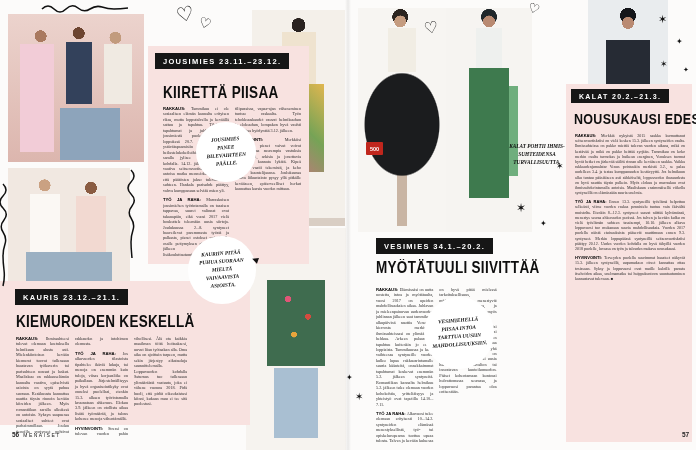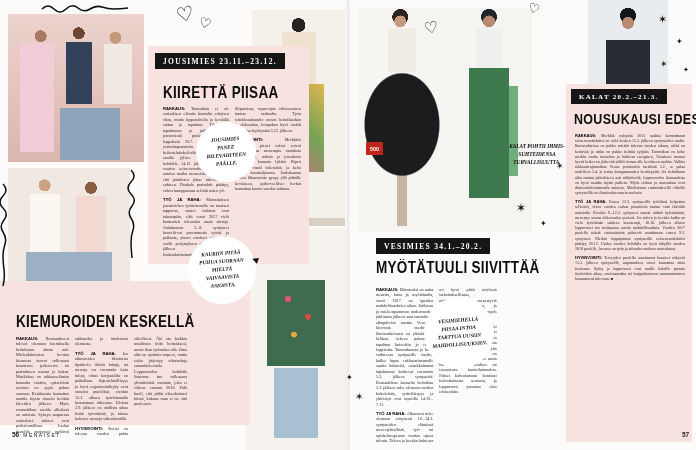--- a/index.html
+++ b/index.html
@@ -2,21 +2,21 @@
 <html><head>
 <meta charset="utf-8">
 <style>
   html,body{margin:0;padding:0;background:#e8e8e8;}
   .spread{position:relative;width:696px;height:450px;background:#fcfbfa;overflow:hidden;
           font-family:"Liberation Sans",sans-serif;}
   .fold{position:absolute;left:345px;top:0;width:6px;height:100%;
         background:linear-gradient(90deg,rgba(0,0,0,0),rgba(0,0,0,.07),rgba(0,0,0,0));}
   .pinkbox{position:absolute;background:#f8e2e0;}
   .tab{position:absolute;background:#161616;color:#fff;font-weight:700;font-size:7.5px;
-       letter-spacing:1.3px;padding:4px 8px 3px;white-space:nowrap;font-family:Liberation Serif, serif;}
+       letter-spacing:1.3px;padding:4px 8px 3px;white-space:nowrap;}
   .heading{position:absolute;font-weight:900;font-size:13.5px;color:#0e0e0e;letter-spacing:.3px;
            transform:scaleY(1.18);transform-origin:left top;white-space:nowrap;}
   .bodytext{position:absolute;font-family:"Liberation Serif",serif;font-size:4.2px;line-height:1.3;
             color:#2c2c2c;text-align:justify;column-gap:6px;column-fill:auto;overflow:hidden;}
   .bodytext p{margin:0 0 4px 0;}
   .lead{font-family:"Liberation Sans",sans-serif;font-weight:700;color:#000;}
   .circle{position:absolute;background:#fff;border-radius:50%;display:flex;align-items:center;
           justify-content:center;text-align:center;padding:7px;box-sizing:border-box;
           font-family:"Liberation Serif",serif;font-style:italic;font-weight:700;
           font-size:5.3px;line-height:1.5;color:#0d0d0d;}
@@ -121,20 +121,21 @@
   <div class="heading" style="left:163px;top:84px;">KIIRETTÄ PIISAA</div>
   <div class="bodytext" style="left:163px;top:106px;width:138px;height:152px;column-count:2;">
     <p><span class="lead">RAKKAUS:</span> <span>Tammikuu ei ole sosiaalisen elämän kannalta erityisen rikas, mutta lopputalvella ja keväällä sattuu ja tapahtuu. Tilaisuudet, tapahtumat ja juhlat vetävät jousimiestä puoleensa. Myös loppukesä 20.7. jälkeen innostaa ystävätapaamisiin tai heilastelukokeiluihin, romantiikan saralla jylisee vasta joulukuun kohdalla. 14.12. jälkeen syntyneiden vaativa seitsenvuotiskriisi on sekä antoisa matka menneiden selvittelyyn että päätösten jakso tulevaisuuden suhteen. Hankala parisuhde päättyy, vahva kumppanuus selviää mäen yli.</span></p>
     <p><span class="lead">TYÖ JA RAHA:</span> <span>Marraskuisen jousimiehen työrintamalla on tasaisen tappavaa, suuret valinnat ovat takanapäin, eikä vuosi 2017 vielä houkuttele tekemään uusia siirtoja. Joulukuussa 2.–8. syntyneet haaveilevat paremmasta työstä ja palkasta, pienet ostokset voivat olla osalle pettymyksen aiheuttajia. 8.12. jälkeen syntyneiden lisäkouluttautuminen näkyy tilipussissa, vapaa-ajan väheneminen tuntuu raskaalta. Työn tehokkuuskaudet osuvat helmikuuhun ja elokuuhun, lompakon hyvä vauhti kannattaa hyödyntää 3.12. jälkeen.</span></p>
     <p><span class="lead">HYVINVOINTI:</span> <span>Merkkiisi kohdistuvat pienet vaivat voivat kasvaa aikaa suurempia vastuksia aiheuttaviksi, arkisia ja jonottavia asioita ei kannata lykätä. Kipeä hammas vaatii tekemistä, ja keho kiittää kuuntelijaansa. Joulukuussa alkava liikuntainto pysyy yllä pitkälle kevääseen, epäterveelliset herkut kannattaa karsia vuoden mittaan.</span></p>
   </div>
   <div class="circle" style="left:196px;top:122px;width:60px;height:60px;">
     <span>JOUSIMIES PANEE BILEVAIHTEEN PÄÄLLE.</span>
   </div>
 
+  <div class="tab" style="left:15px;top:289px;"><span>KAURIS 23.12.–21.1.</span></div>
   <div class="heading" style="left:16px;top:313px;">KIEMUROIDEN KESKELLÄ</div>
   <div class="bodytext" style="left:16px;top:336px;width:230px;height:102px;column-count:4;">
     <p><span class="lead">RAKKAUS:</span> <span>Ihmissuhteesi tulevat olemaan koetuksella helmikuun alusta asti. Mielenkiintoisen kevään kiemurat tuovat tullessaan haastavan työkaverin tai parisuhteen nousut ja laskut. Maaliskuu on rakkauselämän kannalta vaativa, epäselvistä asioista on syytä puhua suoraan. Kesäkuusta kannattaa nauttia täysin rinnoin kevään kiireiden jälkeen. Myös romantiikan saralla alkukesä on antoisin. Syksyn saapuessa sosiaaliset suhteet ovat parhaimmillaan. Joulun tienoilla syntyneet pohtivat rakkauden ja intohimon olemusta.</span></p>
     <p><span class="lead">TYÖ JA RAHA:</span> <span>Jos alkuvuoden tilastoista tipahtelee ikäviä lukuja, tai menoja on enemmän kuin tuloja, viisas korjausliike on paikallaan. Järjestelmällisyys ja hyvä organisointikyky ovat onneksi puolellasi, etenkin 15.3. alkaen työrintamalla kruunataan ahkeruus. Elokuu 3.9. jälkeen on otollista aikaa lisätä työmäärää, ja talous kohenee menoja vähentämällä.</span></p>
     <p><span class="lead">HYVINVOINTI:</span> <span>Stressi on tulevan vuoden pahin vihollisesi. Älä ota kaikkia maailman töitä hoitaaksesi, uuvut liian työtaakan alla. Oma aika on ajoittain tarpeen, mutta sekin järjestyy aikatauluja suunnittelemalla. Loppuvuoden kohdalla Saturnus tuo tullessaan ylimääräistä vastuuta, joka ei vähene vuonna 2018. Pidä huoli, että pidät oikeuksistasi kiinni, kukaan muu ei tee sitä puolestasi.</span></p>
   </div>
   <div class="circle" style="left:188px;top:236px;width:68px;height:68px;">
     <span>KAURIIN PITÄÄ PUHUA SUORAAN MIELTÄ VAIVAAVISTA ASIOISTA.</span>
   </div>
 

